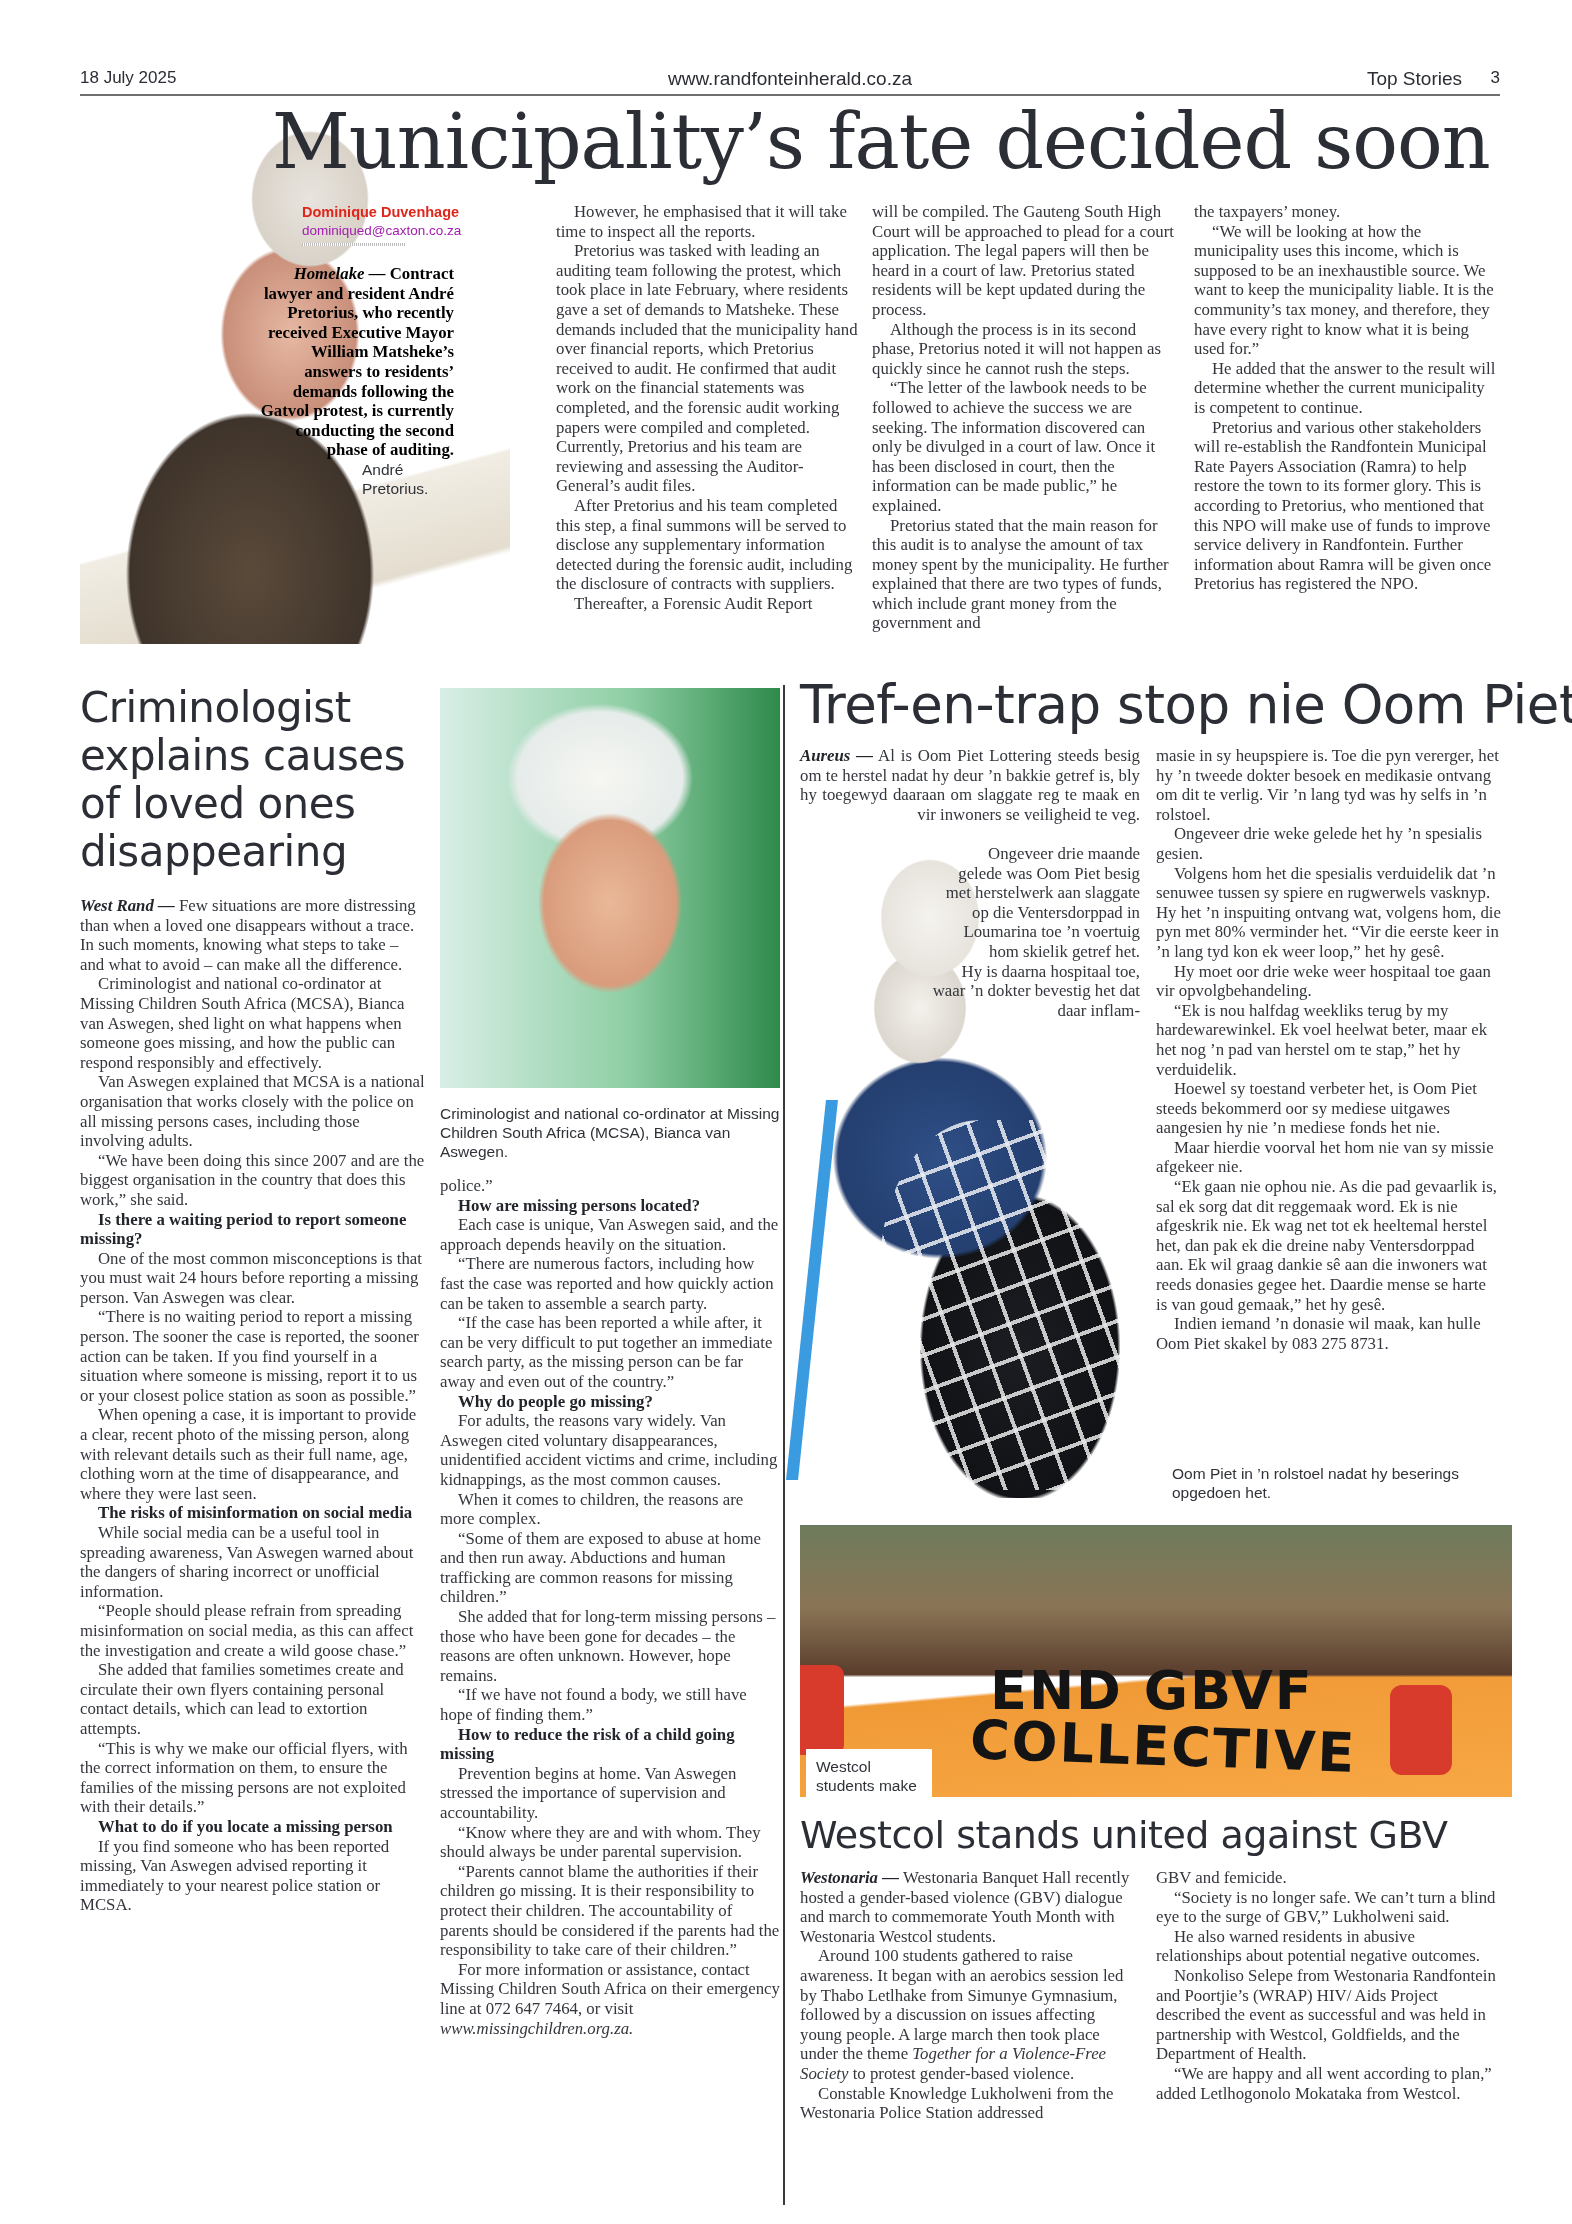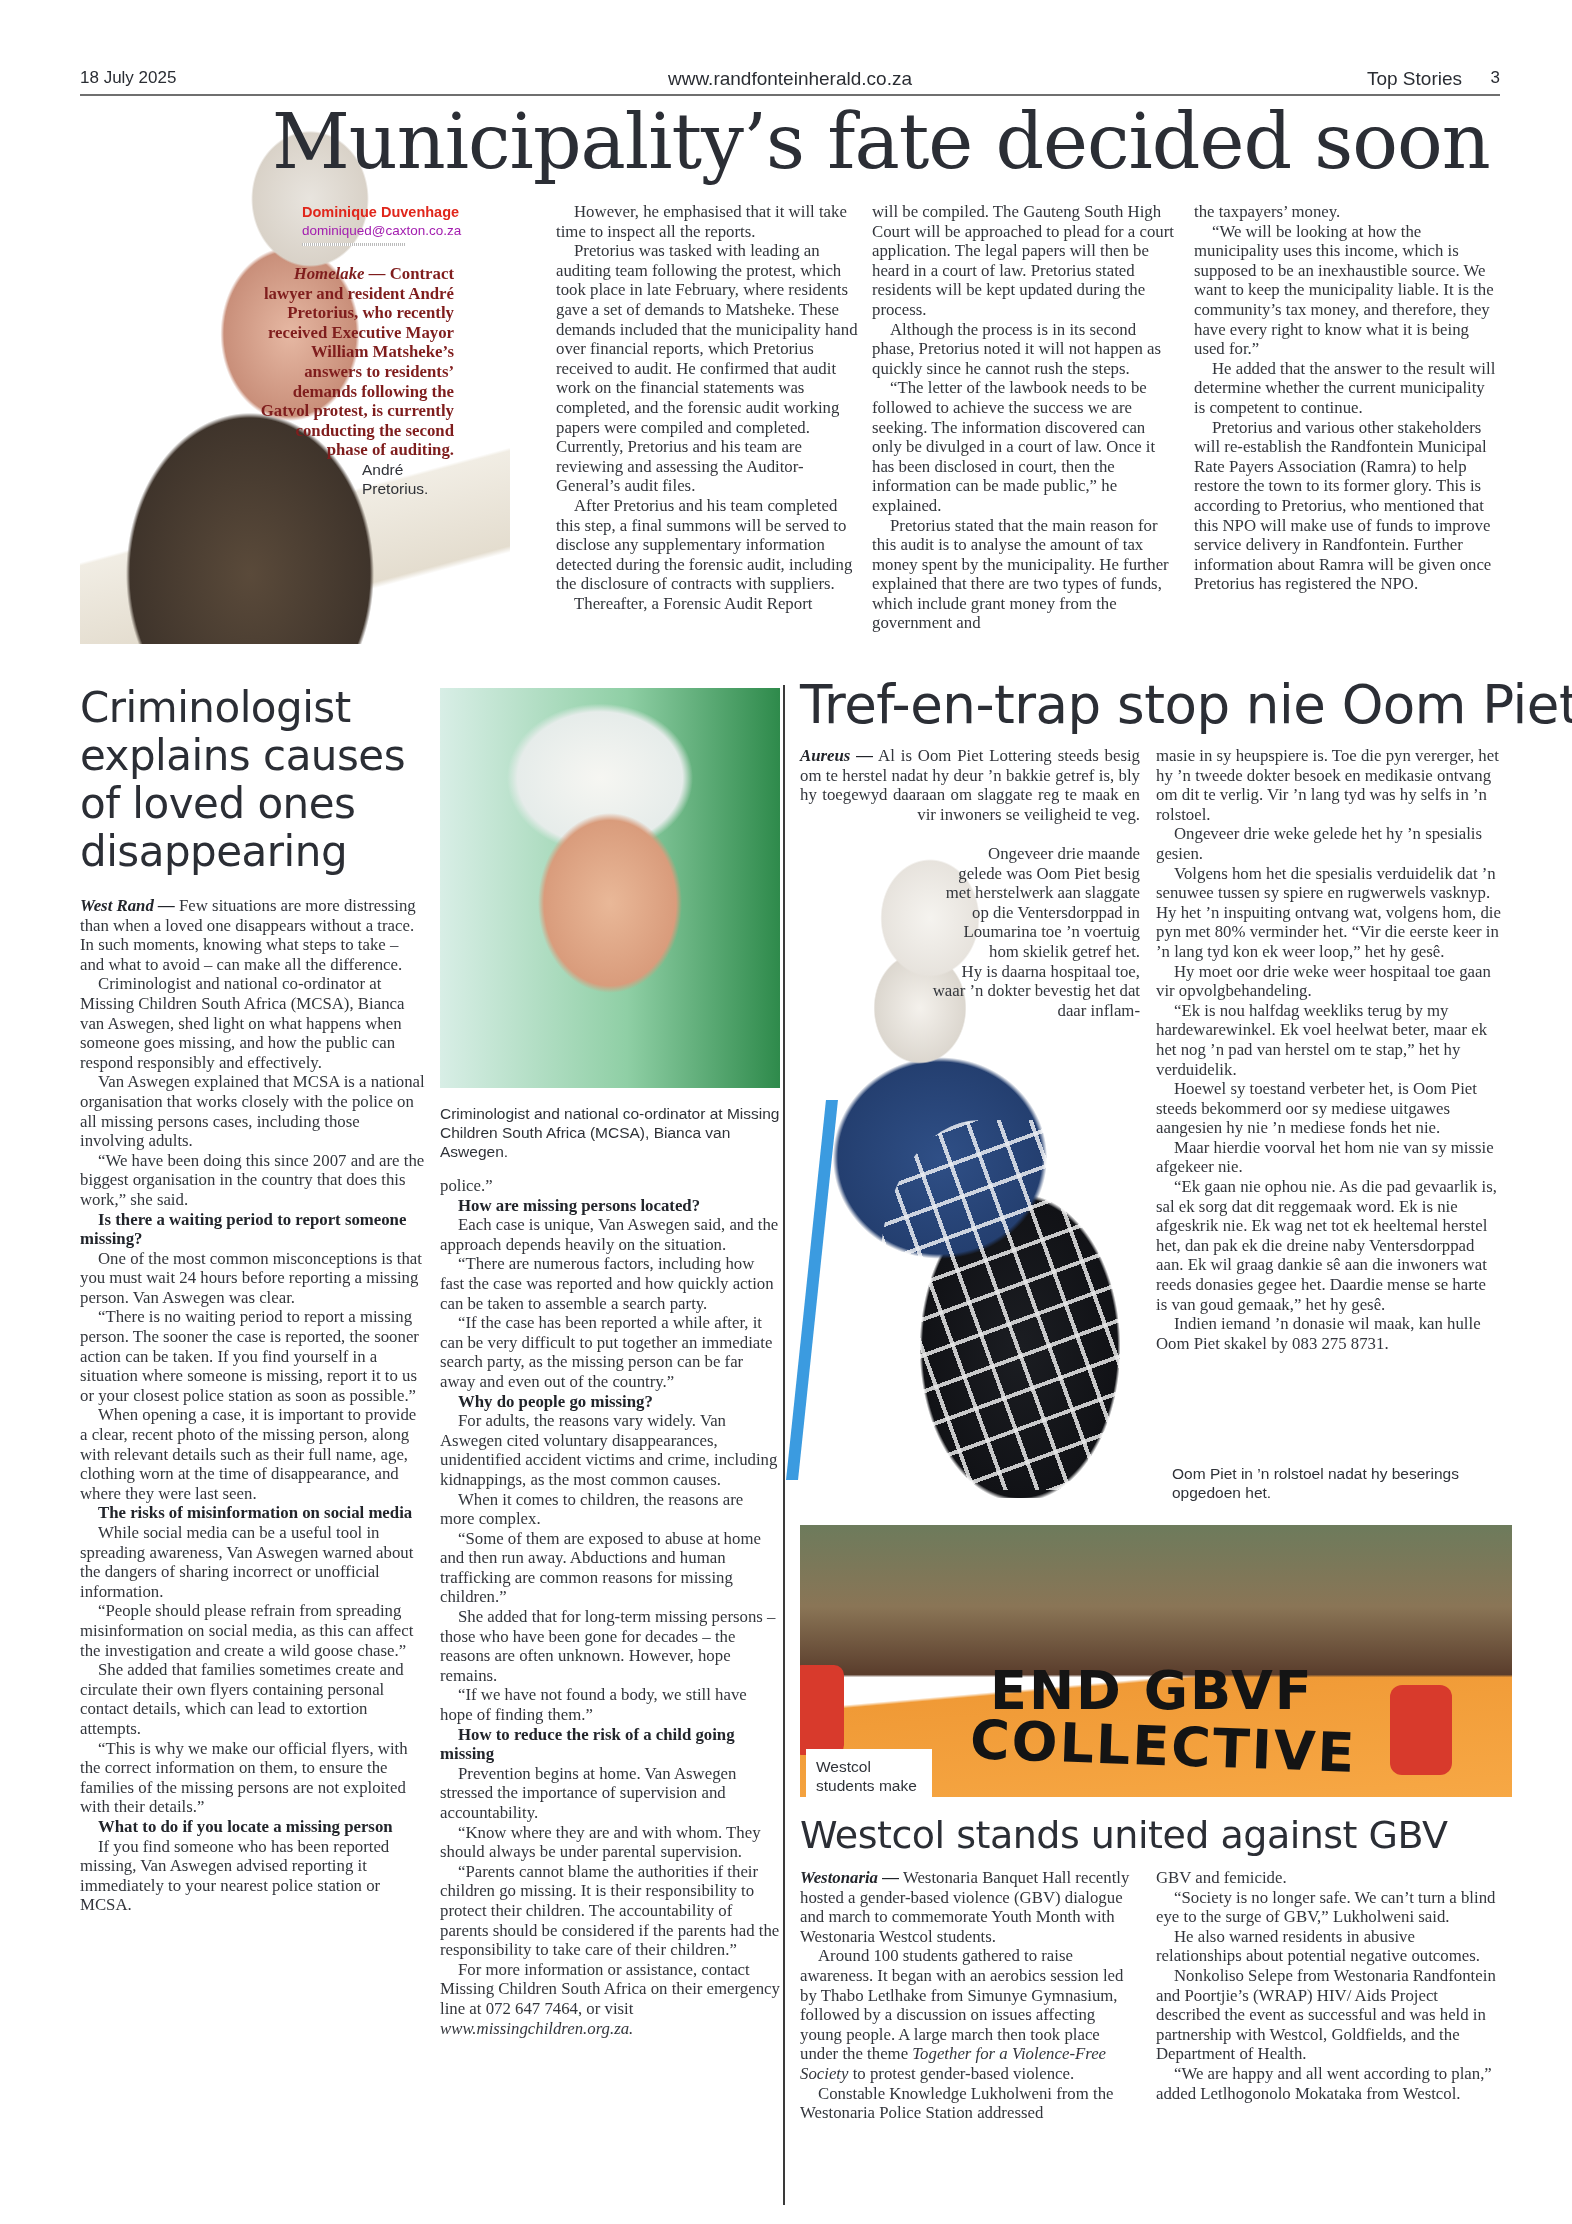--- a/index.html
+++ b/index.html
@@ -89,21 +89,21 @@
 <div class="abs photo photo-pretorius"></div>
 
 <div class="abs headline-serif" style="left:272px; top:100px;">Municipality’s fate decided soon</div>
 
 <div class="abs sans" style="left:302px; top:204px;">
   <div style="font-size:14.5px; font-weight:bold; color:#e0261b;">Dominique Duvenhage</div>
   <div style="font-size:13.5px; color:#a21caf; margin-top:3px;">dominiqued@caxton.co.za</div>
   <div style="width:104px; height:3px; margin-top:5px; background:repeating-linear-gradient(90deg,#bbb 0 1px,#fff 1px 2px);"></div>
 </div>
 
-<div class="abs serif" style="left:254px; top:264px; width:200px; font-size:16.8px; line-height:19.6px; font-weight:bold; color:#7f1d1d; text-align:right;">
+<div class="abs serif" style="left:254px; top:264px; width:200px; font-size:16.8px; line-height:19.6px; font-weight:bold; color:#000000; text-align:right;">
   <span class="ital">Homelake —</span>
   <span>Contract lawyer and resident André Pretorius, who recently received Executive Mayor William Matsheke’s answers to residents’ demands following the Gatvol protest, is currently conducting the second phase of auditing.</span>
 </div>
 
 <div class="abs caption" style="left:362px; top:460px; width:80px;">André Pretorius.</div>
 
 <div class="abs body-text" style="left:556px; top:202px; width:305px;">
   <p>However, he emphasised that it will take time to inspect all the reports.</p>
   <p>Pretorius was tasked with leading an auditing team following the protest, which took place in late February, where residents gave a set of demands to Matsheke. These demands included that the municipality hand over financial reports, which Pretorius received to audit. He confirmed that audit work on the financial statements was completed, and the forensic audit working papers were compiled and completed. Currently, Pretorius and his team are reviewing and assessing the Auditor-General’s audit files.</p>
   <p>After Pretorius and his team completed this step, a final summons will be served to disclose any supplementary information detected during the forensic audit, including the disclosure of contracts with suppliers.</p>

